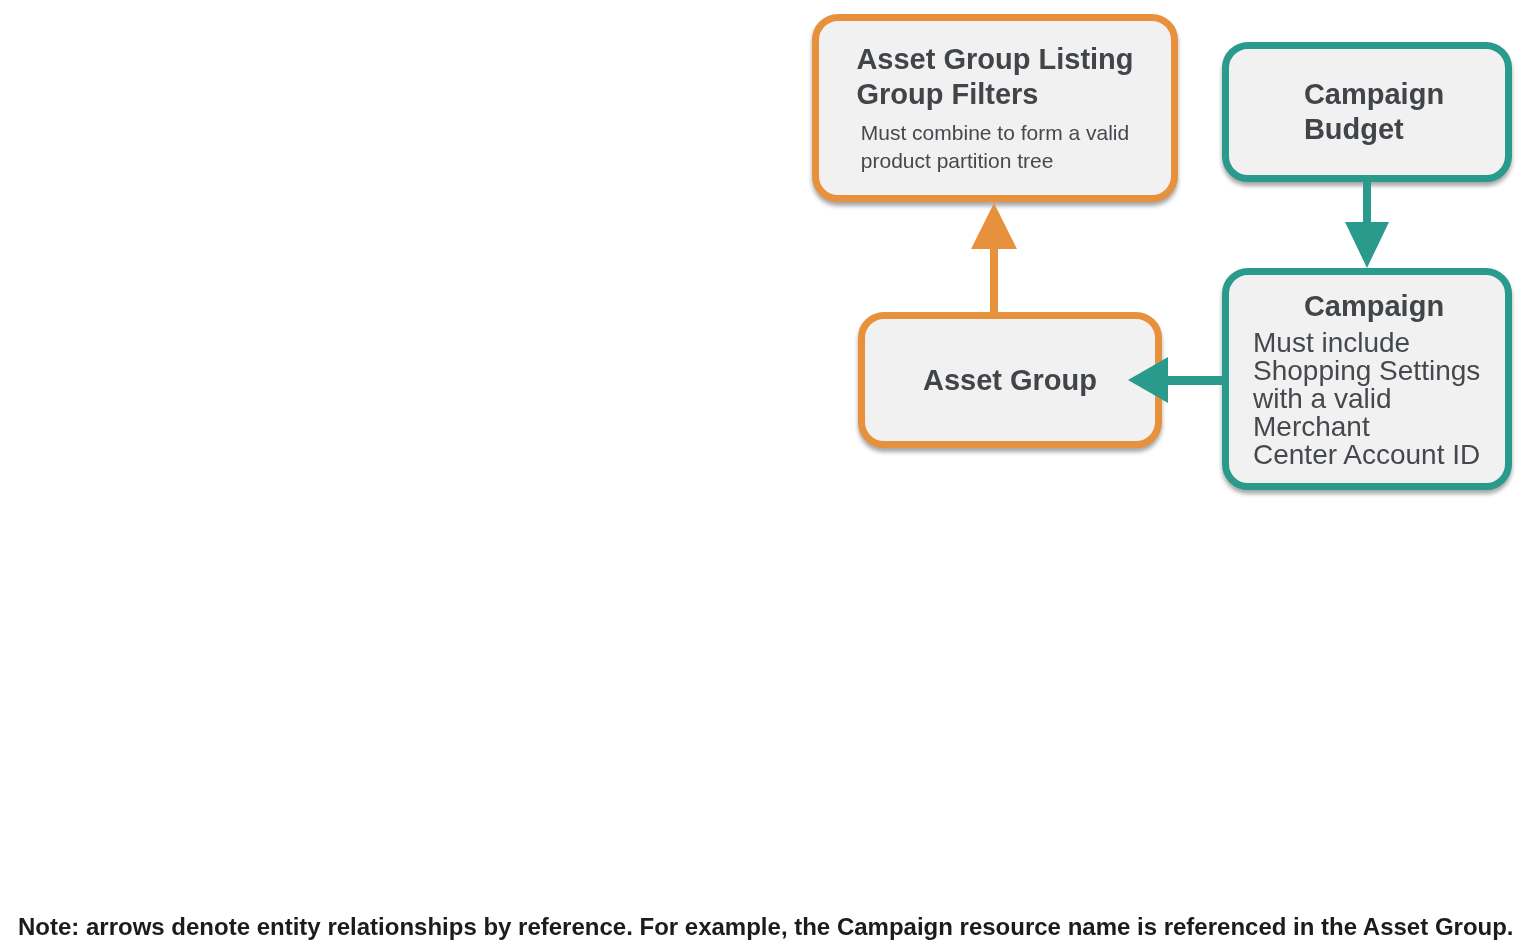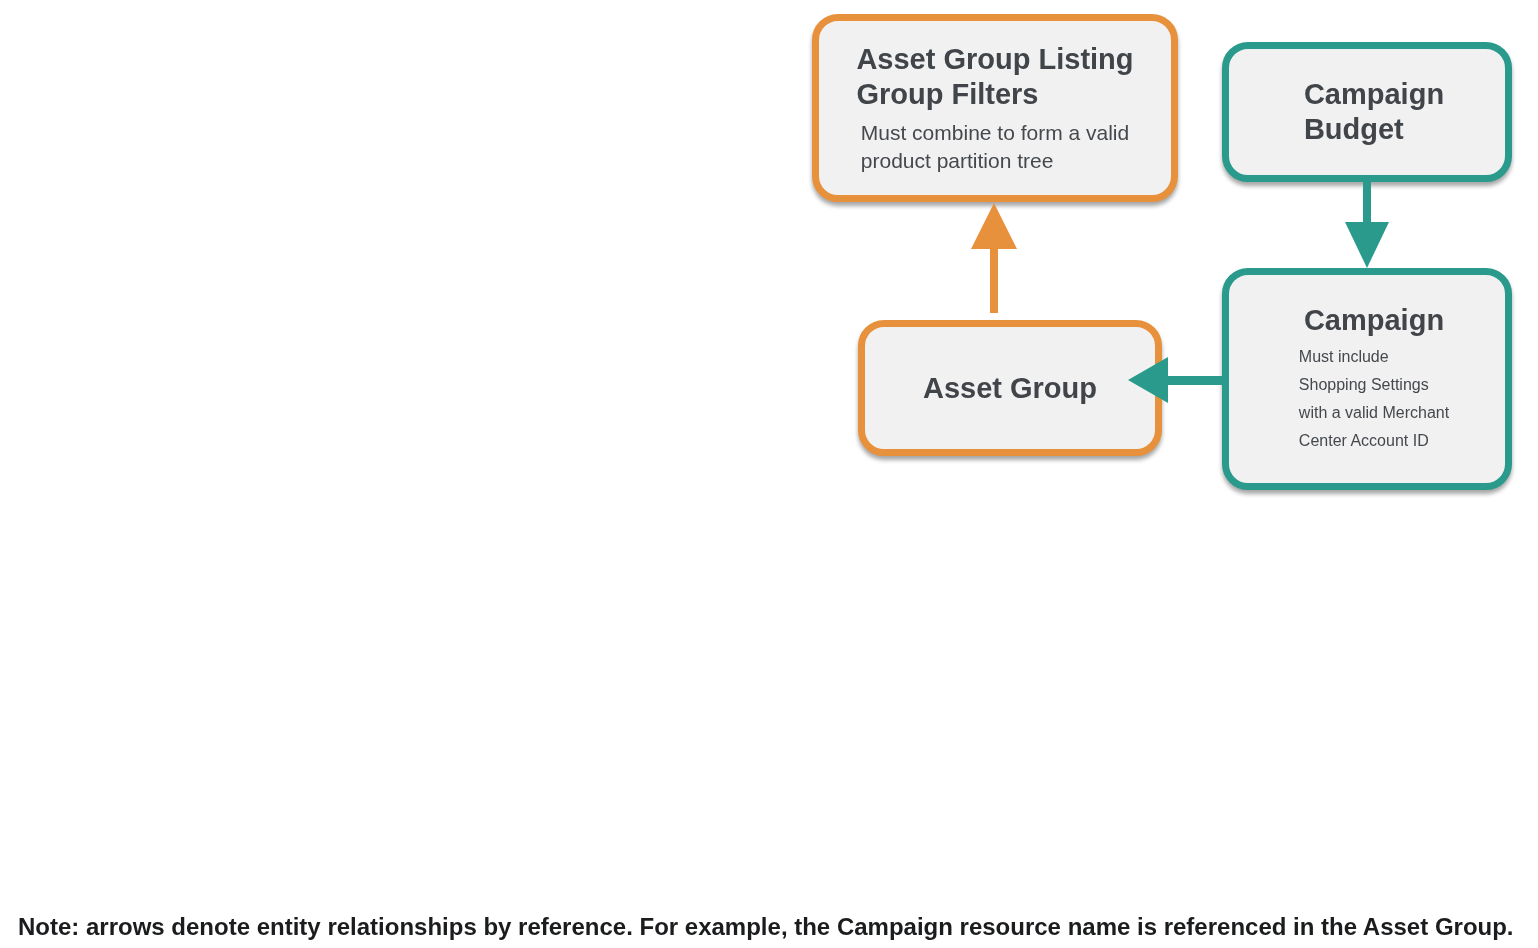--- a/index.html
+++ b/index.html
@@ -48,23 +48,23 @@
   .node-subtitle {
     font-size: 21px;
     line-height: 28px;
     color: var(--subtitle-text);
     white-space: pre-line;
     margin-top: 7px;
   }
 
   #node-listing-filters { left: 812px; top: 14px;  width: 366px; height: 188px; }
   #node-campaign-budget { left: 1222px; top: 42px; width: 290px; height: 140px; }
-  #node-asset-group     { left: 858px; top: 312px; width: 304px; height: 136px; margin-top: 8px; }
+  #node-asset-group     { left: 858px; top: 312px; width: 304px; height: 136px; }
   #node-campaign        { left: 1222px; top: 268px; width: 290px; height: 222px; }
-  #node-campaign .node-subtitle { font-size: 16px; line-height: 28px; margin-top: 5px; }
+  #node-campaign .node-subtitle { font-size: 28px; line-height: 28px; margin-top: 5px; }
 
   
   .edge-part { position: absolute; }
   .line { position: absolute; }
   .head { position: absolute; width: 0; height: 0; }
 
   
   #edge-assetgroup-filters .line {
     left: 990px; top: 242px; width: 8px; height: 71px; background: var(--orange);
   }

